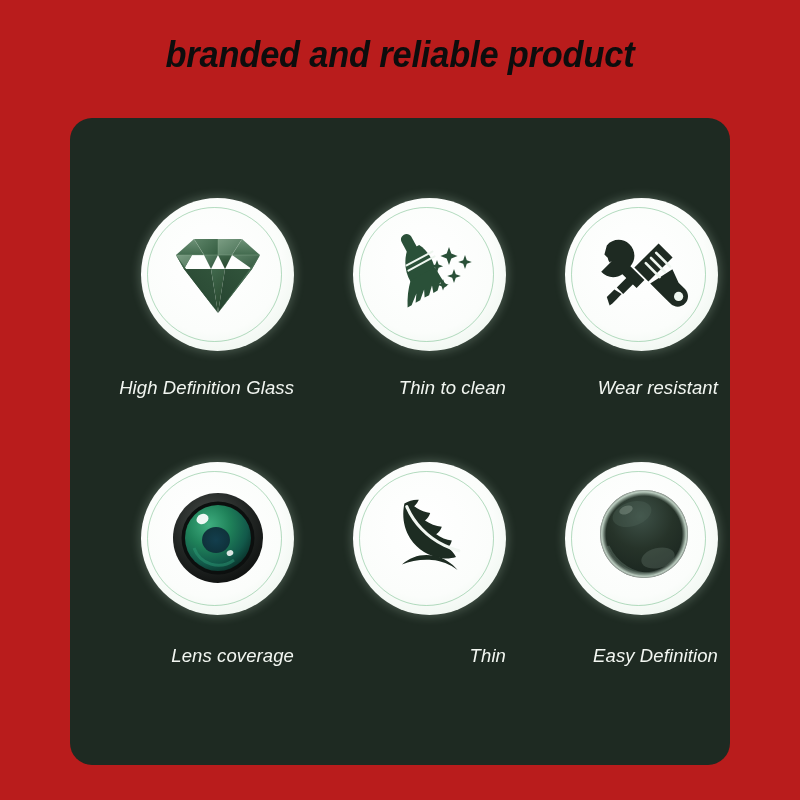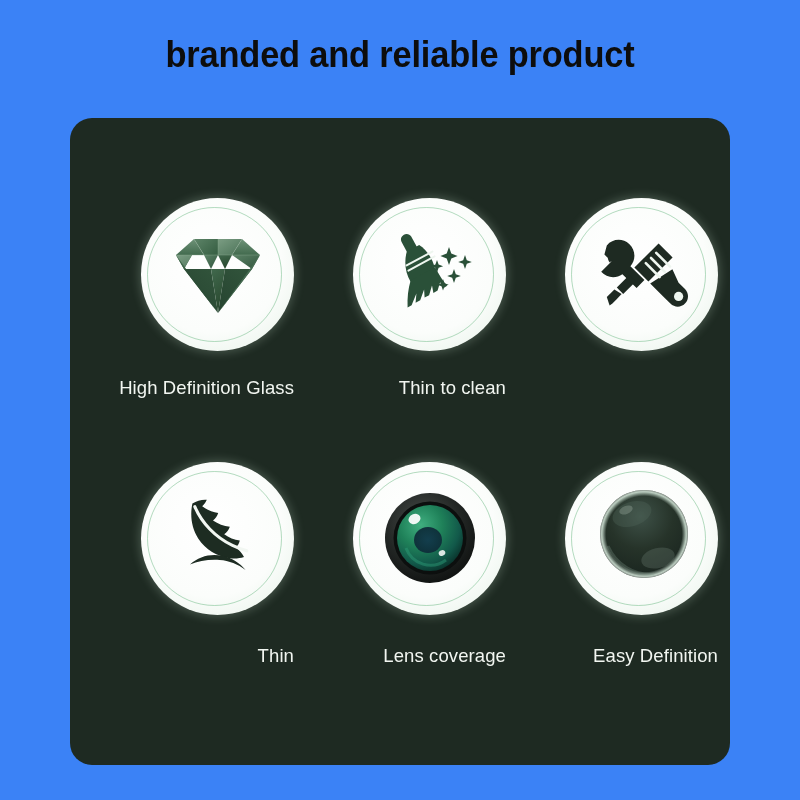--- a/index.html
+++ b/index.html
@@ -11,21 +11,22 @@
     height: 800px;
     background: #ffffff;
     font-family: "Liberation Sans", sans-serif;
     overflow: hidden;
   }
 
   #page {
     position: relative;
     width: 800px;
     height: 800px;
-    background: #3b82f6;
+    background: #b91c1c;
+    font-style: italic;
   }
 
   
   #title {
     position: absolute;
     left: 0;
     top: 34px;
     width: 800px;
     text-align: center;
     font-family: "Liberation Sans Narrow", "Liberation Sans", sans-serif;
@@ -234,20 +235,55 @@
 
             <g stroke="#eef6ef" stroke-width="2.6" stroke-linecap="round" fill="none">
               <path d="M53.8,38.2 L67.6,52"></path>
               <path d="M59,33 L72.8,46.8"></path>
               <path d="M64.2,27.8 L78,41.6"></path>
             </g>
 
             <circle cx="86.6" cy="71.4" r="4.6" fill="#eef6ef"></circle>
           </svg>
         </div>
+        <div class="caption">Wear resistant</div>
+      </div>
+
+      <div class="cell r2">
+        <div class="badge">
+          <svg class="glyph" viewBox="0 0 100 100">
+            <defs>
+              <radialGradient id="lensBarrel" cx="0.42" cy="0.34" r="0.78">
+                <stop offset="0" stop-color="#4a4f4c"></stop>
+                <stop offset="0.55" stop-color="#222624"></stop>
+                <stop offset="1" stop-color="#090b0a"></stop>
+              </radialGradient>
+              <radialGradient id="lensGlass" cx="0.36" cy="0.3" r="0.82">
+                <stop offset="0" stop-color="#3fae7f"></stop>
+                <stop offset="0.4" stop-color="#1f8159"></stop>
+                <stop offset="0.72" stop-color="#12594a"></stop>
+                <stop offset="1" stop-color="#06231f"></stop>
+              </radialGradient>
+              <radialGradient id="lensCore" cx="0.5" cy="0.5" r="0.6">
+                <stop offset="0" stop-color="#123a4c"></stop>
+                <stop offset="1" stop-color="#0d2b35"></stop>
+              </radialGradient>
+            </defs>
+            <circle cx="50" cy="50" r="45" fill="url(#lensBarrel)"></circle>
+            <circle cx="50" cy="50" r="36.5" fill="#0c0f0e"></circle>
+            <circle cx="50" cy="50" r="33" fill="url(#lensGlass)"></circle>
+            <ellipse cx="48" cy="52" rx="14" ry="13" fill="url(#lensCore)" opacity="0.95"></ellipse>
+
+            <path d="M26,60 A26,26 0 0 0 66,72" stroke="#2fa079" stroke-width="3" fill="none" opacity="0.45"></path>
+
+            <ellipse cx="34.5" cy="31" rx="6.2" ry="5" fill="#ffffff" opacity="0.92" transform="rotate(-25 34.5 31)"></ellipse>
+            <ellipse cx="62" cy="65" rx="3.4" ry="2.8" fill="#ffffff" opacity="0.85" transform="rotate(-25 62 65)"></ellipse>
+          </svg>
+        </div>
+        <div class="caption">Lens coverage</div>
       </div>
 
       <div class="cell r2">
         <div class="badge">
           <svg class="glyph" viewBox="0 0 100 100">
 
             <path d="M24.4,15.6 C21.8,27.4 23.6,40.2 30.2,50.4 C37.4,61.4 49.4,68.6 62,70.2
                      C66.8,70.8 71.6,70.4 76,69 C74,65.4 71.2,62.2 67.8,59.6
                      C69.8,57.8 71.2,55.4 71.8,52.6 C66.2,51.8 60.8,49.6 56.2,46.2
                      C58.8,44.4 60.8,41.8 61.8,38.8 C55.8,38.2 50,36 45,32.6
@@ -260,54 +296,20 @@
                      C70,76.2 61,72.6 51.6,72 C40.8,71.2 30.2,73.2 22,76.4 Z" fill="#1d2c22"></path>
           </svg>
         </div>
         <div class="caption">Thin</div>
       </div>
 
       <div class="cell r2">
         <div class="badge">
           <svg class="glyph" viewBox="0 0 100 100">
             <defs>
-              <radialGradient id="lensBarrel" cx="0.42" cy="0.34" r="0.78">
-                <stop offset="0" stop-color="#4a4f4c"></stop>
-                <stop offset="0.55" stop-color="#222624"></stop>
-                <stop offset="1" stop-color="#090b0a"></stop>
-              </radialGradient>
-              <radialGradient id="lensGlass" cx="0.36" cy="0.3" r="0.82">
-                <stop offset="0" stop-color="#3fae7f"></stop>
-                <stop offset="0.4" stop-color="#1f8159"></stop>
-                <stop offset="0.72" stop-color="#12594a"></stop>
-                <stop offset="1" stop-color="#06231f"></stop>
-              </radialGradient>
-              <radialGradient id="lensCore" cx="0.5" cy="0.5" r="0.6">
-                <stop offset="0" stop-color="#123a4c"></stop>
-                <stop offset="1" stop-color="#0d2b35"></stop>
-              </radialGradient>
-            </defs>
-            <circle cx="50" cy="50" r="45" fill="url(#lensBarrel)"></circle>
-            <circle cx="50" cy="50" r="36.5" fill="#0c0f0e"></circle>
-            <circle cx="50" cy="50" r="33" fill="url(#lensGlass)"></circle>
-            <ellipse cx="48" cy="52" rx="14" ry="13" fill="url(#lensCore)" opacity="0.95"></ellipse>
-
-            <path d="M26,60 A26,26 0 0 0 66,72" stroke="#2fa079" stroke-width="3" fill="none" opacity="0.45"></path>
-
-            <ellipse cx="34.5" cy="31" rx="6.2" ry="5" fill="#ffffff" opacity="0.92" transform="rotate(-25 34.5 31)"></ellipse>
-            <ellipse cx="62" cy="65" rx="3.4" ry="2.8" fill="#ffffff" opacity="0.85" transform="rotate(-25 62 65)"></ellipse>
-          </svg>
-        </div>
-        <div class="caption">Lens coverage</div>
-      </div>
-
-      <div class="cell r2">
-        <div class="badge">
-          <svg class="glyph" viewBox="0 0 100 100">
-            <defs>
               <radialGradient id="sphBody" cx="0.46" cy="0.3" r="0.82">
                 <stop offset="0" stop-color="#3e5148"></stop>
                 <stop offset="0.45" stop-color="#263329"></stop>
                 <stop offset="0.82" stop-color="#1b2620"></stop>
                 <stop offset="1" stop-color="#2c3c32"></stop>
               </radialGradient>
               <radialGradient id="sphRim" cx="0.5" cy="0.5" r="0.5">
                 <stop offset="0.86" stop-color="#c9ded0" stop-opacity="0"></stop>
                 <stop offset="0.96" stop-color="#d8ebdd" stop-opacity="0.85"></stop>
                 <stop offset="1" stop-color="#eef6ef" stop-opacity="0.5"></stop>

